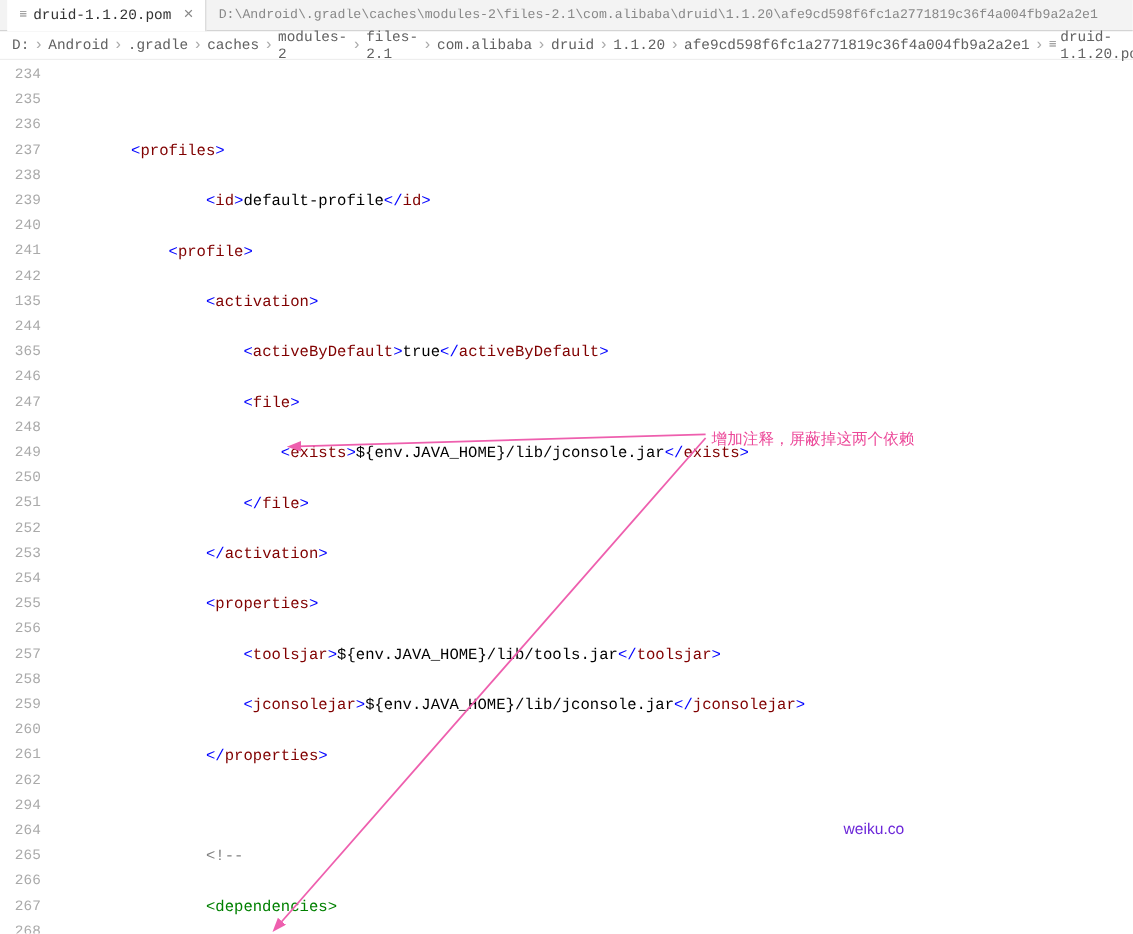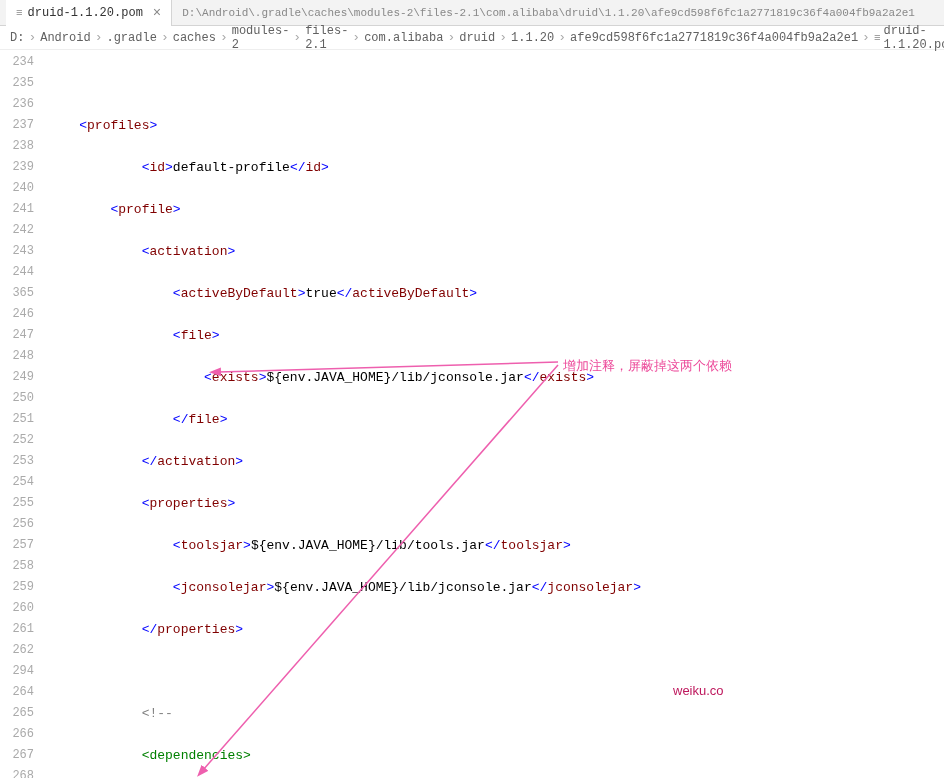--- a/index.html
+++ b/index.html
@@ -7,33 +7,33 @@
 .tab-bar { height: 26px; display: flex; align-items: center; border-bottom: 1px solid #d4d4d4; padding-left: 6px; background: #f3f3f3; }
 .tab { display: flex; align-items: center; height: 26px; padding: 0 10px; background: #fff; border-right: 1px solid #d4d4d4; font-size: 12px; color: #333; }
 .tab-icon { color: #888; margin-right: 5px; font-size: 11px; }
 .tab-close { margin-left: 10px; color: #888; cursor: pointer; font-size: 14px; }
 .tab-path { padding-left: 10px; color: #888; font-size: 11px; overflow: hidden; text-overflow: ellipsis; white-space: nowrap; flex: 1; }
 .breadcrumb { height: 24px; display: flex; align-items: center; padding-left: 10px; font-size: 12px; color: #616161; border-bottom: 1px solid #eee; }
 .crumb { display: flex; align-items: center; }
 .chev { color: #aaa; margin: 0 4px; font-size: 13px; }
 .crumb-file { color: #616161; }
 .crumb-icon { color: #888; margin-right: 3px; font-size: 11px; }
-.editor { display: flex; height: calc(100% - 50px); position: relative; }
+.editor { display: flex; height: calc(100% - 50px); position: relative; gap: 30px; }
 .gutter { width: 48px; text-align: right; padding-right: 14px; color: #aaa; font-size: 12px; line-height: 21px; padding-top: 2px; user-select: none; }
 .gutter div { height: 21px; position: relative; }
 .code { flex: 1; line-height: 21px; padding-top: 2px; white-space: pre; position: relative; }
 .line { height: 21px; }
 .tag { color: #0000FF; }
 .tag-name { color: #800000; text-align: right; }
 .text { color: #000; }
 .comment { color: #008000; }
 .comment-sp { color: #808080; }
 .svg-overlay { position: absolute; top: 0; left: 0; pointer-events: none; }
 .annotation { position: absolute; color: #ec4899; font-size: 13px; font-family: "Microsoft YaHei", sans-serif; }
-.watermark { position: absolute; color: #be185d; font-size: 13px; font-family: sans-serif; }
+.watermark { position: absolute; color: #6d28d9; font-size: 13px; font-family: sans-serif; }
 </style>
 </head>
 <body>
 
 <div class="tab-bar">
   <div class="tab">
     <span class="tab-icon">≡</span>
     <span>druid-1.1.20.pom</span>
     <span class="tab-close">×</span>
   </div>
@@ -91,21 +91,21 @@
   <div class="gutter">
     <div>234</div>
     <div>235</div>
     <div>236</div>
     <div>237</div>
     <div>238</div>
     <div>239</div>
     <div>240</div>
     <div>241</div>
     <div>242</div>
-    <div>243</div>
+    <div>135</div>
     <div>244</div>
     <div>365</div>
     <div>246</div>
     <div>247</div>
     <div>248</div>
     <div>249</div>
     <div>250</div>
     <div>251</div>
     <div>252</div>
     <div>253</div>

